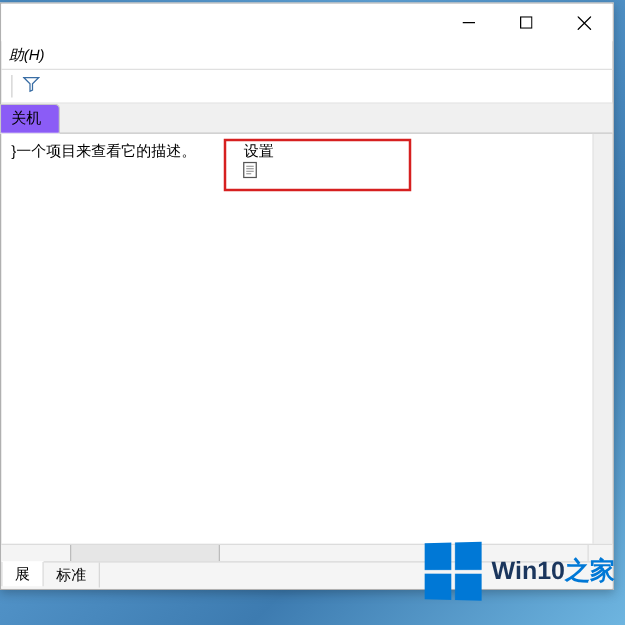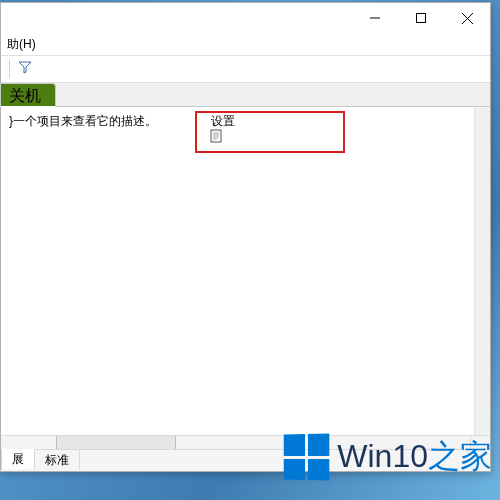--- a/index.html
+++ b/index.html
@@ -1,45 +1,45 @@
 <!DOCTYPE html>
 <html><head>
   <meta charset="utf-8">
   <style>
     * { margin: 0; padding: 0; box-sizing: border-box; font-family: "Microsoft YaHei", "Segoe UI", sans-serif; }
     body { width: 500px; height: 500px; overflow: hidden; position: relative; background: linear-gradient(135deg, #4a8bc2 0%, #5fa3d8 30%, #3d7bb0 70%, #6eb5e0 100%); }
     .window { position: absolute; top: 2px; left: 0; right: 9px; bottom: 28px; background: #fff; border: 1px solid #b0b0b0; box-shadow: 0 2px 8px rgba(0,0,0,0.25); display: flex; flex-direction: column; }
     .titlebar { height: 30px; display: flex; justify-content: flex-end; align-items: flex-start; background: #fff; }
     .win-btn { width: 46px; height: 30px; display: flex; align-items: center; justify-content: center; }
     .win-btn svg { pointer-events: none; }
-    .menubar { height: 22px; padding: 0 6px; font-size: 12px; color: #000; display: flex; align-items: center; }
+    .menubar { height: 22px; padding: 0 6px; font-size: 12px; color: #000; display: flex; align-items: center; font-style: italic; }
     .toolbar { height: 28px; border-top: 1px solid #e0e0e0; border-bottom: 1px solid #e0e0e0; padding: 0 6px; display: flex; align-items: center; gap: 6px; }
     .tool-sep { width: 1px; height: 18px; background: #d0d0d0; margin: 0 2px; }
     .funnel { width: 14px; height: 14px; }
     .tab-region { height: 24px; background: #f0f0f0; border-bottom: 1px solid #c8c8c8; position: relative; }
-    .tab-active { position: absolute; top: 0; left: -1px; height: 24px; background: #4d7c0f; border: 1px solid #c8c8c8; border-bottom: 1px solid #fff; border-top-right-radius: 4px; padding: 2px 14px 0 8px; font-size: 16px; }
-    .content { flex: 1; display: flex; position: relative; overflow: hidden; gap: 16px; }
+    .tab-active { position: absolute; top: 0; left: -1px; height: 24px; background: #8b5cf6; border: 1px solid #c8c8c8; border-bottom: 1px solid #fff; border-top-right-radius: 4px; padding: 2px 14px 0 8px; font-size: 12px; }
+    .content { flex: 1; display: flex; position: relative; overflow: hidden; }
     .left-pane { width: 170px; padding: 6px 8px; font-size: 12px; color: #000; border-right: 0; }
     .right-pane { flex: 1; position: relative; padding: 8px 10px; }
     .group-title { font-size: 12px; position: absolute; top: 6px; left: 24px; text-align: center; }
     .highlight-box { position: absolute; top: 4px; left: 8px; width: 150px; height: 42px; border: 2px solid #d62020; }
     .policy-item { position: absolute; top: 22px; left: 22px; font-size: 12px; display: flex; align-items: center; gap: 4px; }
     .doc-icon { width: 14px; height: 14px; }
     .hsplit { position: absolute; left: 0; right: 0; bottom: 22px; height: 14px; background: #f4f4f4; border-top: 1px solid #dcdcdc; display: flex; }
     .hsplit-thumb { height: 100%; width: 120px; border-left: 1px solid #bcbcbc; border-right: 1px solid #bcbcbc; margin-left: 55px; background: #e6e6e6; }
     .hsplit-right { position: absolute; right: 0; width: 20px; height: 100%; border-left: 1px solid #dcdcdc; }
     .bottom-tabs { position: absolute; left: 0; right: 0; bottom: 0; height: 22px; background: #f5f5f5; border-top: 1px solid #d8d8d8; display: flex; align-items: flex-start; font-size: 12px; }
     .bottom-tab { padding: 2px 10px; border-right: 1px solid #d8d8d8; height: 20px; display: flex; align-items: center; }
     .bottom-tab.active { background: #fff; border-top: 1px solid #fff; border-left: 1px solid #d8d8d8; margin-top: -1px; }
     .vscroll { position: absolute; top: 0; right: 0; bottom: 36px; width: 16px; background: #f0f0f0; border-left: 1px solid #e4e4e4; }
     .watermark { position: absolute; right: 8px; bottom: 20px; display: flex; align-items: center; gap: 8px; pointer-events: none; }
     .winlogo { width: 46px; height: 46px; display: grid; grid-template-columns: 1fr 1fr; grid-template-rows: 1fr 1fr; gap: 3px; transform: perspective(140px) rotateY(-8deg); }
     .winlogo div { background: #0078d6; }
     .wm-text { display: flex; flex-direction: column; line-height: 1.05; }
-    .wm-title { font-size: 32px; font-weight: 400; color: #1b365d; font-family: "Segoe UI", sans-serif; }
+    .wm-title { font-size: 20px; font-weight: 700; color: #1b365d; font-family: "Segoe UI", sans-serif; }
     .wm-title .zh { color: #0078d6; }
     .wm-url { font-size: 11px; color: #1b365d; letter-spacing: 0.2px; }
   </style>
 </head>
 <body>
 
 <div class="window">
 
   <div class="titlebar">
     <div class="win-btn">

